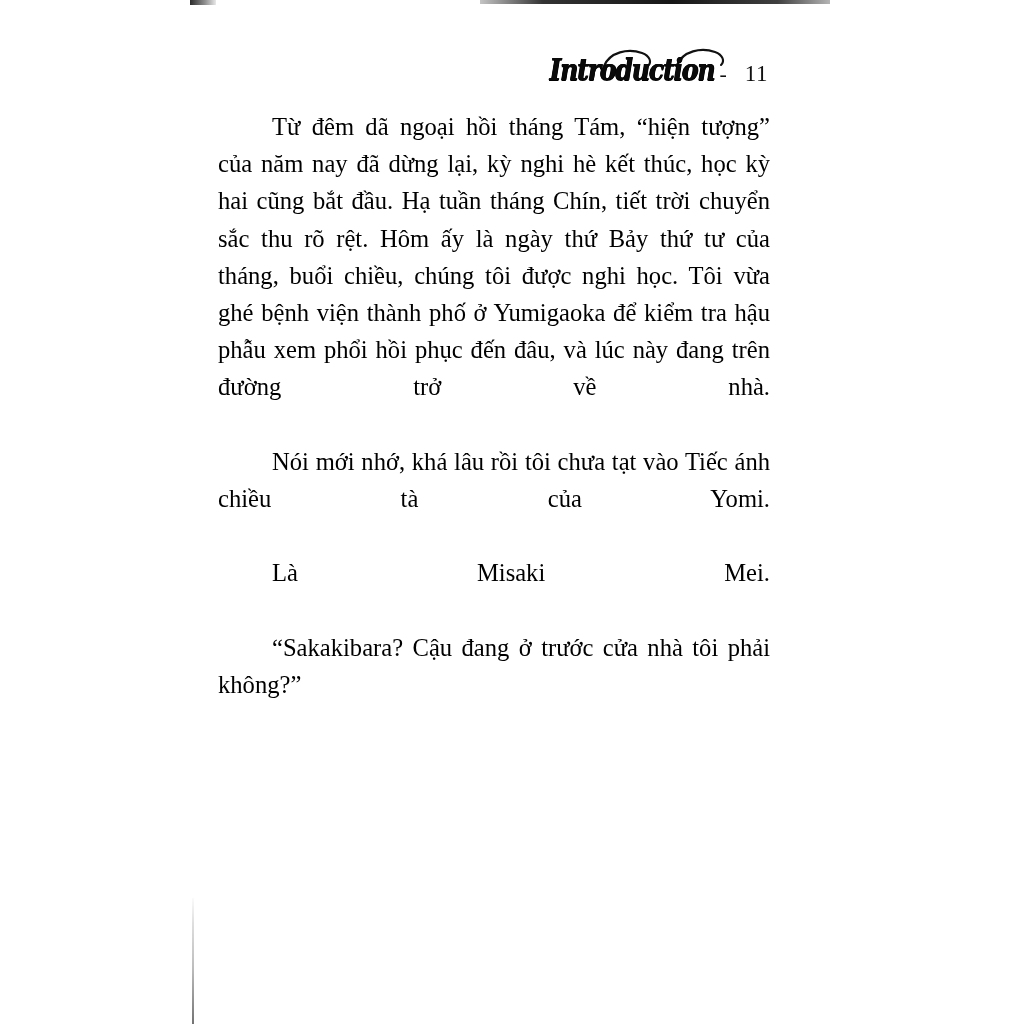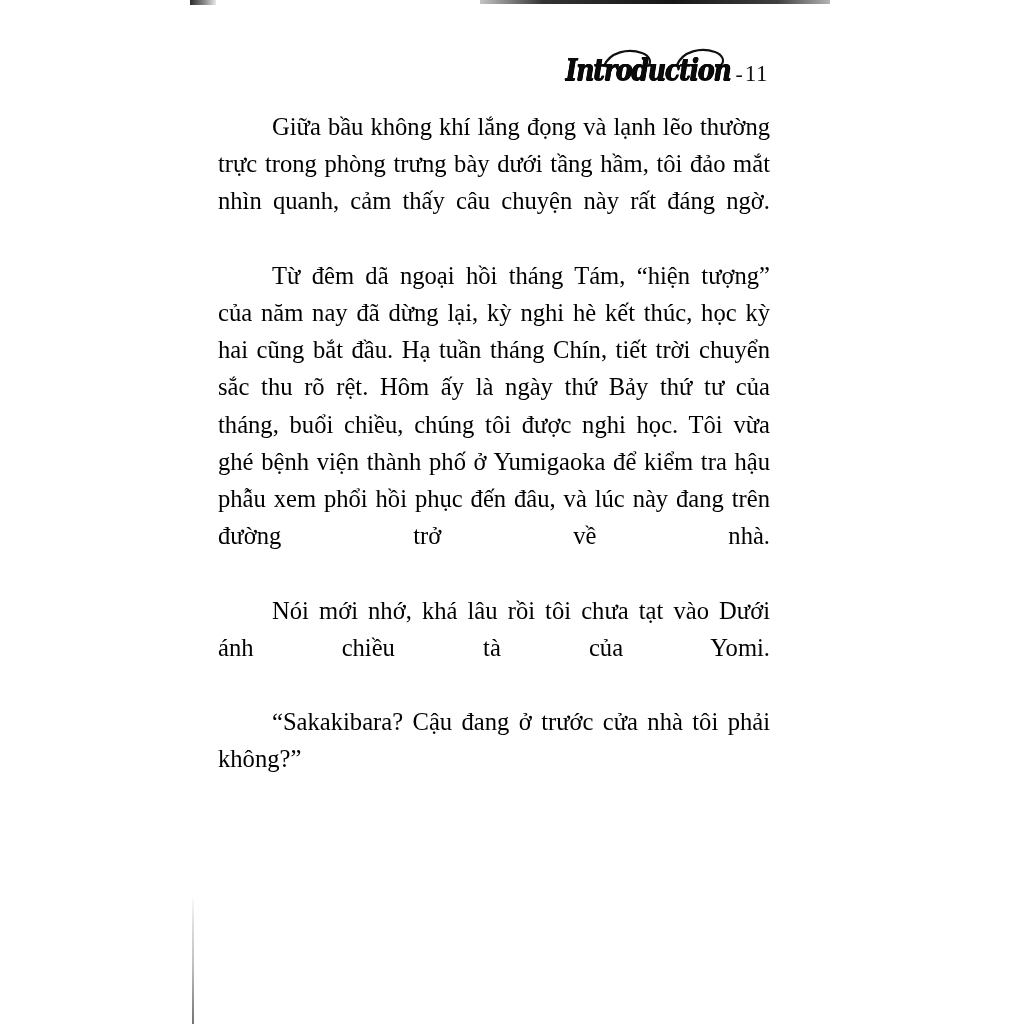--- a/index.html
+++ b/index.html
@@ -84,20 +84,21 @@
   }
   .running-head .rh-sep {
     font-size: 22px;
     padding: 0 2px 0 5px;
     color: #111;
   }
   .running-head .rh-page {
     font-size: 23px;
     color: #111;
     letter-spacing: 0.5px;
+    margin-left: 16px;
   }
   .rh-flourish {
     position: absolute;
     left: 218px;
     top: 46px;
     width: 550px;
     height: 26px;
     pointer-events: none;
   }
 
@@ -137,20 +138,20 @@
   <svg class="rh-flourish" viewBox="0 0 550 26" preserveAspectRatio="none">
     <path d="M386 20 C 392 6, 410 2, 424 7 C 432 10, 434 16, 430 20" fill="none" stroke="#111" stroke-width="2.1" stroke-linecap="round"></path>
     <path d="M459 19 C 465 5, 483 1, 497 6 C 505 9, 507 15, 503 19" fill="none" stroke="#111" stroke-width="2.1" stroke-linecap="round"></path>
   </svg>
 
   <div class="running-head">
     <span class="rh-title">Introduction</span><span class="rh-sep">-</span><span class="rh-page">11</span>
   </div>
 
   <div class="text-column">
-    <p class="para">Giữa bầu không khí lắng đọng và lạnh lẽo thường trực trong phòng trưng bày dưới tầng hầm, tôi đảo mắt nhìn quanh, cảm thấy câu chuyện này rất đáng ngờ.</p>
     <p class="para">Từ đêm dã ngoại hồi tháng Tám, “hiện tượng” của năm nay đã dừng lại, kỳ nghi hè kết thúc, học kỳ hai cũng bắt đầu. Hạ tuần tháng Chín, tiết trời chuyển sắc thu rõ rệt. Hôm ấy là ngày thứ Bảy thứ tư của tháng, buổi chiều, chúng tôi được nghi học. Tôi vừa ghé bệnh viện thành phố ở Yumigaoka để kiểm tra hậu phẫu xem phổi hồi phục đến đâu, và lúc này đang trên đường trở về nhà.</p>
-    <p class="para">Nói mới nhớ, khá lâu rồi tôi chưa tạt vào Dưới ánh chiều tà của Yomi.</p>
+    <p class="para">Nói mới nhớ, khá lâu rồi tôi chưa tạt vào Tiếc ánh chiều tà của Yomi.</p>
+    <p class="para">Là Misaki Mei.</p>
     <p class="para">“Sakakibara? Cậu đang ở trước cửa nhà tôi phải không?”</p>
 
   </div>
 
 </div>
 
 </body></html>

